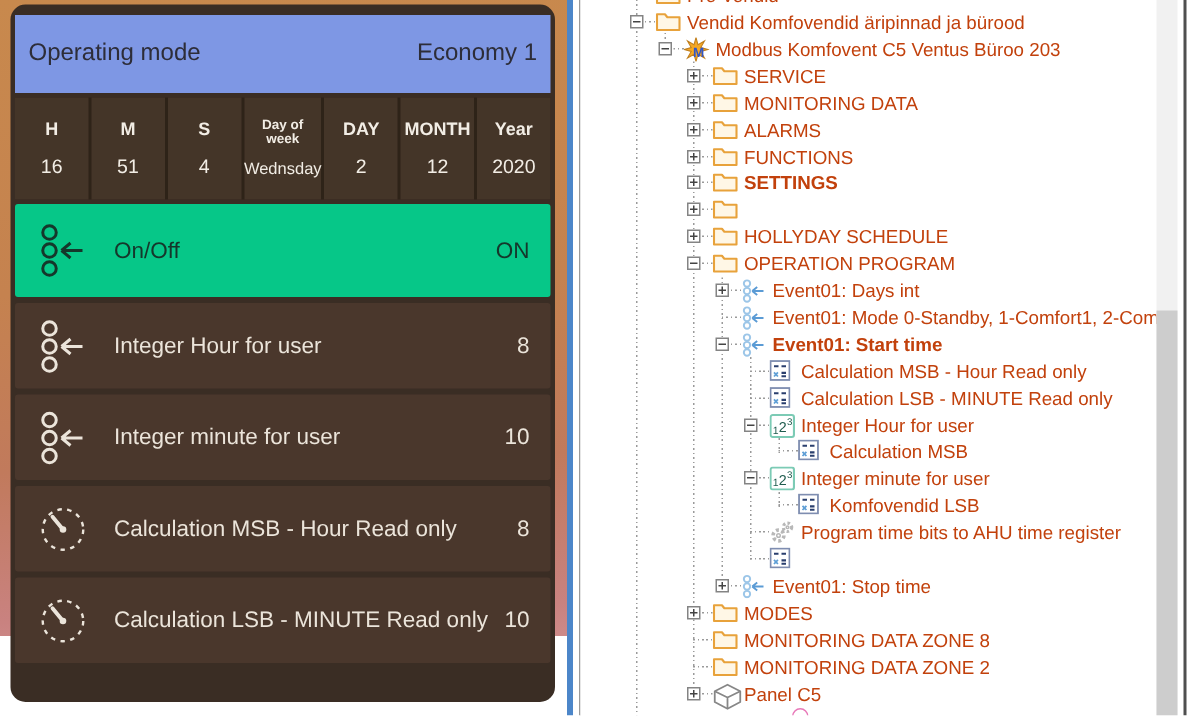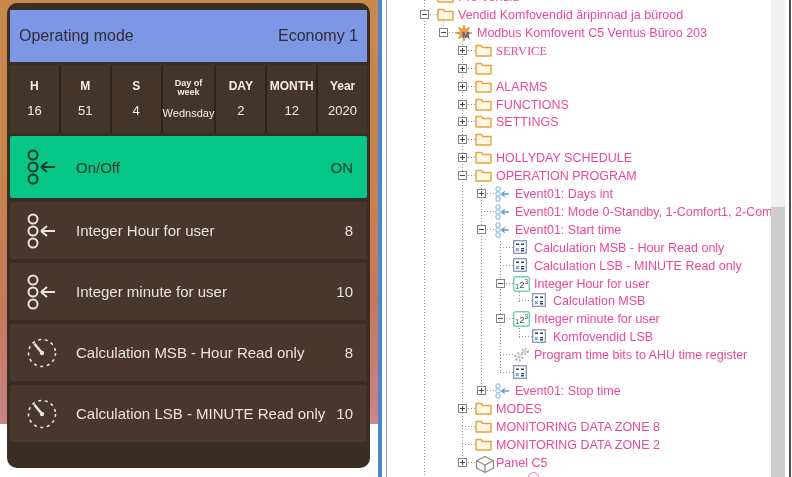--- a/index.html
+++ b/index.html
@@ -37,21 +37,21 @@
   .hmi-row .hmi-value{font-size:15px;}
 
   
   .tree-window{position:absolute;left:387px;top:0;width:384px;height:477px;
     background:#fff;overflow:hidden;}
   .guide-v{position:absolute;width:1px;
     background:repeating-linear-gradient(180deg,#9a9a9a 0 1px,transparent 1px 3px);}
   .guide-h{position:absolute;height:1px;
     background:repeating-linear-gradient(90deg,#9a9a9a 0 1px,transparent 1px 3px);}
   .tree-row{position:absolute;left:0;height:18px;width:100%;white-space:nowrap;}
-  .tree-row .t-label{position:absolute;top:2px;font-size:12.5px;color:#ec4899;text-align:right;}
+  .tree-row .t-label{position:absolute;top:2px;font-size:12.5px;color:#c2410c;text-align:right;}
   .expander{position:absolute;top:4px;width:9px;height:9px;background:#fff;
     border:1px solid #848484;box-sizing:border-box;}
   .expander i{position:absolute;background:#444;}
   .expander .h{left:1px;top:3px;width:5px;height:1px;}
   .expander .v{left:3px;top:1px;width:1px;height:5px;}
   .t-icon{position:absolute;top:1px;}
 
   
   .scroll-track{position:absolute;left:771px;top:0;width:14px;height:477px;background:#f1f1f1;}
   .scroll-thumb{position:absolute;left:0;top:207px;width:14px;height:270px;background:#cdcdcd;}
@@ -197,40 +197,41 @@
           <div class="guide-h" style="top: 8px; left: 62px; width: 7px;"></div>
           <span class="expander" style="left: 52px;">
             <i class="h"></i>
           </span>
           <span class="t-icon" style="left: 69px;"><svg width="17" height="16" viewBox="0 0 17 16">
               <polygon points="16,8 11.2,9.3 13.7,13.7 9.3,11.2 8,16 6.7,11.2 2.3,13.7 4.8,9.3 0,8 4.8,6.7 2.3,2.3 6.7,4.8 8,0 9.3,4.8 13.7,2.3 11.2,6.7" fill="#f6a823" stroke="#c07f1e" stroke-width="0.7"></polygon>
               <text x="6" y="13" font-size="9" font-weight="bold" fill="#3056c8" font-family="Liberation Sans,sans-serif">M</text>
             </svg></span>
           <span class="t-label" style="left: 90px;">Modbus Komfovent C5 Ventus Büroo 203</span>
         </div>
-        <div class="tree-row" style="top: 41.8px; font-family: Liberation Serif, serif;">
+        <div class="tree-row" style="top: 41.8px;">
           <div class="guide-h" style="top: 8px; left: 81px; width: 7px;"></div>
           <span class="expander" style="left: 71px;">
             <i class="h"></i>
             <i class="v"></i>
           </span>
           <span class="t-icon" style="left: 88px;"><svg width="17" height="14" viewBox="0 0 17 14">
               <path d="M1 2.5 h5.3 l1.6 2 H16 v8.5 H1 Z" fill="#fff7e6" stroke="#e8a23b" stroke-width="1.4" stroke-linejoin="round"></path>
             </svg></span>
           <span class="t-label" style="left: 109px;">SERVICE</span>
         </div>
         <div class="tree-row" style="top: 59.7px;">
           <div class="guide-h" style="top: 8px; left: 81px; width: 7px;"></div>
           <span class="expander" style="left: 71px;">
             <i class="h"></i>
             <i class="v"></i>
           </span>
           <span class="t-icon" style="left: 88px;"><svg width="17" height="14" viewBox="0 0 17 14">
               <path d="M1 2.5 h5.3 l1.6 2 H16 v8.5 H1 Z" fill="#fff7e6" stroke="#e8a23b" stroke-width="1.4" stroke-linejoin="round"></path>
             </svg></span>
+          <span class="t-label" style="left: 109px;">MONITORING DATA</span>
         </div>
         <div class="tree-row" style="top: 77.6px;">
           <div class="guide-h" style="top: 8px; left: 81px; width: 7px;"></div>
           <span class="expander" style="left: 71px;">
             <i class="h"></i>
             <i class="v"></i>
           </span>
           <span class="t-icon" style="left: 88px;"><svg width="17" height="14" viewBox="0 0 17 14">
               <path d="M1 2.5 h5.3 l1.6 2 H16 v8.5 H1 Z" fill="#fff7e6" stroke="#e8a23b" stroke-width="1.4" stroke-linejoin="round"></path>
             </svg></span>
@@ -249,21 +250,21 @@
         </div>
         <div class="tree-row" style="top: 113.4px;">
           <div class="guide-h" style="top: 8px; left: 81px; width: 7px;"></div>
           <span class="expander" style="left: 71px;">
             <i class="h"></i>
             <i class="v"></i>
           </span>
           <span class="t-icon" style="left: 88px;"><svg width="17" height="14" viewBox="0 0 17 14">
               <path d="M1 2.5 h5.3 l1.6 2 H16 v8.5 H1 Z" fill="#fff7e6" stroke="#e8a23b" stroke-width="1.4" stroke-linejoin="round"></path>
             </svg></span>
-          <span class="t-label" style="left: 109px;">SETTINGS</span>
+          <span class="t-label" style="left: 109px; font-weight: bold;">SETTINGS</span>
         </div>
         <div class="tree-row" style="top: 131.3px;">
           <div class="guide-h" style="top: 8px; left: 81px; width: 7px;"></div>
           <span class="expander" style="left: 71px;">
             <i class="h"></i>
             <i class="v"></i>
           </span>
           <span class="t-icon" style="left: 88px;"><svg width="17" height="14" viewBox="0 0 17 14">
               <path d="M1 2.5 h5.3 l1.6 2 H16 v8.5 H1 Z" fill="#fff7e6" stroke="#e8a23b" stroke-width="1.4" stroke-linejoin="round"></path>
             </svg></span>
@@ -314,21 +315,21 @@
                 <g stroke="#9cc6e8" stroke-width="1.3">
                   <circle cx="4" cy="3" r="2.1"></circle>
                   <circle cx="4" cy="8" r="2.1"></circle>
                   <circle cx="4" cy="13" r="2.1"></circle>
                 </g>
                 <path d="M15 8 H7.5 M7.5 8 L10.8 5.4 M7.5 8 L10.8 10.6" stroke="#5b9bd5" stroke-width="1.3"></path>
               </g>
             </svg></span>
           <span class="t-label" style="left: 128px;">Event01: Mode 0-Standby, 1-Comfort1, 2-Comfor</span>
         </div>
-        <div class="tree-row" style="top: 220.8px;">
+        <div class="tree-row" style="top: 220.8px; font-weight: bold;">
           <div class="guide-h" style="top: 8px; left: 100px; width: 7px;"></div>
           <span class="expander" style="left: 90px;">
             <i class="h"></i>
           </span>
           <span class="t-icon" style="left: 107px;"><svg width="17" height="16" viewBox="0 0 17 16">
               <g fill="none">
                 <g stroke="#9cc6e8" stroke-width="1.3">
                   <circle cx="4" cy="3" r="2.1"></circle>
                   <circle cx="4" cy="8" r="2.1"></circle>
                   <circle cx="4" cy="13" r="2.1"></circle>

